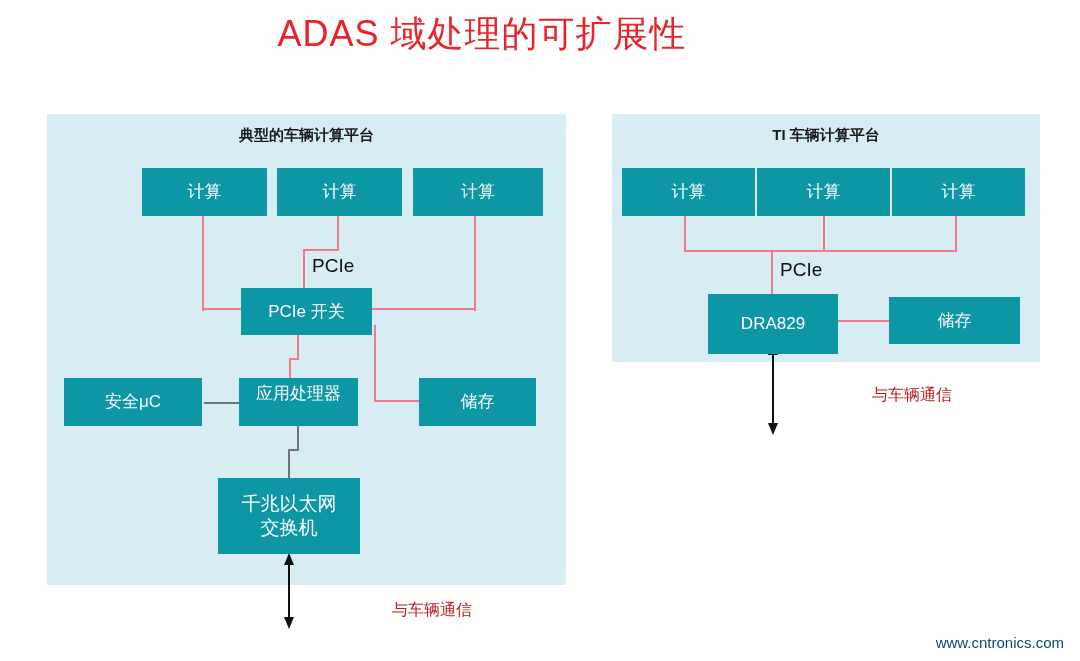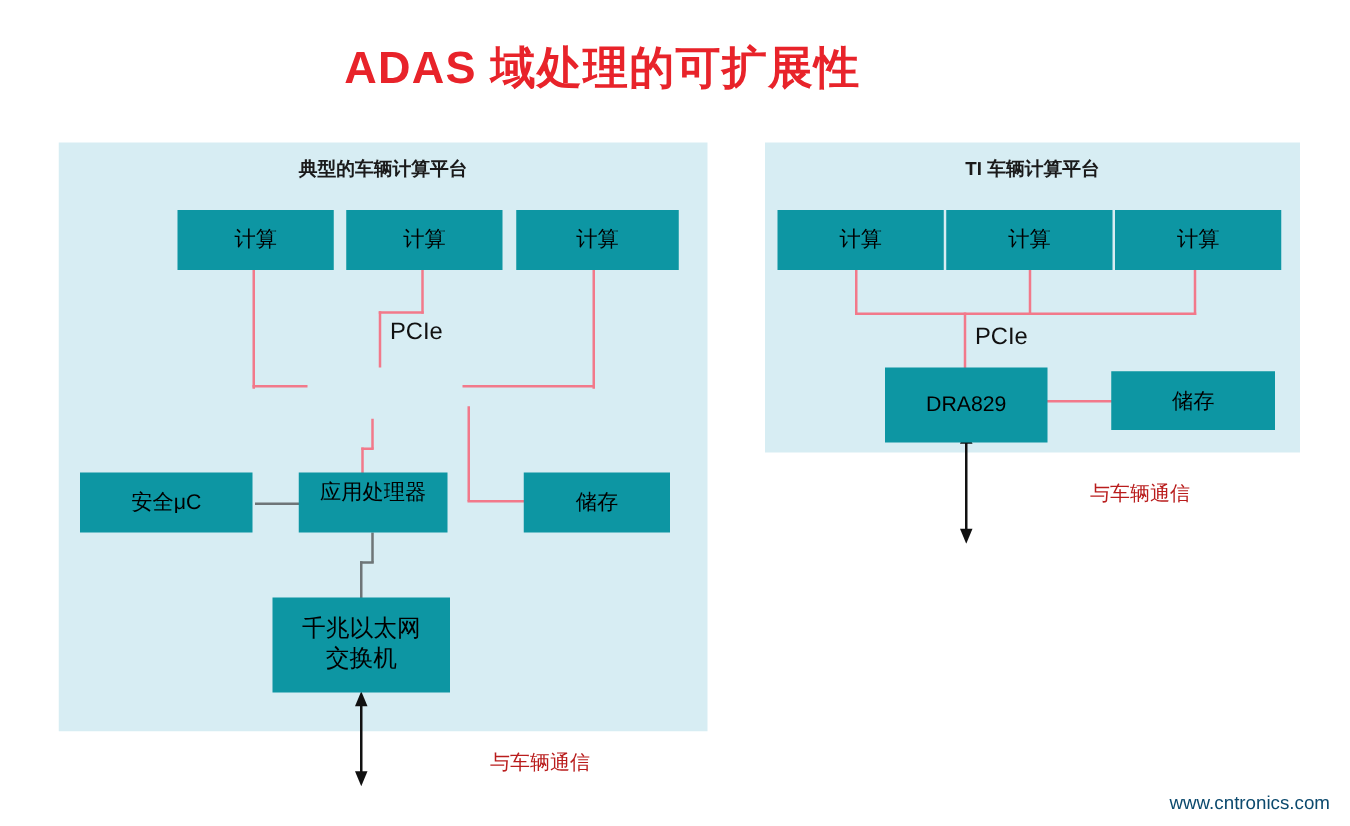--- a/index.html
+++ b/index.html
@@ -15,24 +15,23 @@
     font-family: "Liberation Sans", "DejaVu Sans", sans-serif;
     overflow: hidden;
   }
   #title {
     position: absolute;
     left: 0; top: 10px;
     width: 964px;
     text-align: center;
     color: #E8232A;
     font-size: 36px;
-    font-weight: 700;
+    font-weight: 400;
     letter-spacing: 1px;
     white-space: nowrap;
-    margin-top: 20px;
   }
   .panel {
     position: absolute;
     background: #D7EDF3;
   }
   #panel-left  { left: 47px;  top: 114px; width: 519px; height: 471px; }
   #panel-right { left: 612px; top: 114px; width: 428px; height: 248px; }
 
   .panel-title {
     position: absolute;
@@ -41,21 +40,21 @@
     font-size: 15px;
     font-weight: 700;
     white-space: nowrap;
   }
   #panel-left-title  { left: 47px;  top: 126px; width: 519px; }
   #panel-right-title { left: 612px; top: 126px; width: 428px; }
 
   .box {
     position: absolute;
     background: #0D96A3;
-    color: #000000;
+    color: #ffffff;
     display: flex;
     align-items: center;
     justify-content: center;
     text-align: center;
     font-size: 17px;
     line-height: 1.25;
     z-index: 5;
   }
   .box.two-line { font-size: 19px; }
 
@@ -134,20 +133,23 @@
   </div>
   <div class="box" style="left:277px; top:168px; width:125px; height:48px;">
     <span>计算</span>
   </div>
   <div class="box" style="left:413px; top:168px; width:130px; height:48px;">
     <span>计算</span>
   </div>
 
   <div class="lbl" style="left:312px; top:255px;">PCIe</div>
 
+  <div class="box" style="left:241px; top:288px; width:131px; height:47px;">
+    <span>PCIe 开关</span>
+  </div>
 
   <div class="box" style="left:64px; top:378px; width:138px; height:48px;">
     <span>安全μC</span>
   </div>
   <div class="box" style="left:239px; top:378px; width:119px; height:48px; align-items:flex-start; padding-top:5px; box-sizing:border-box;">
     <span>应用处理器</span>
   </div>
   <div class="box" style="left:419px; top:378px; width:117px; height:48px;">
     <span>储存</span>
   </div>

